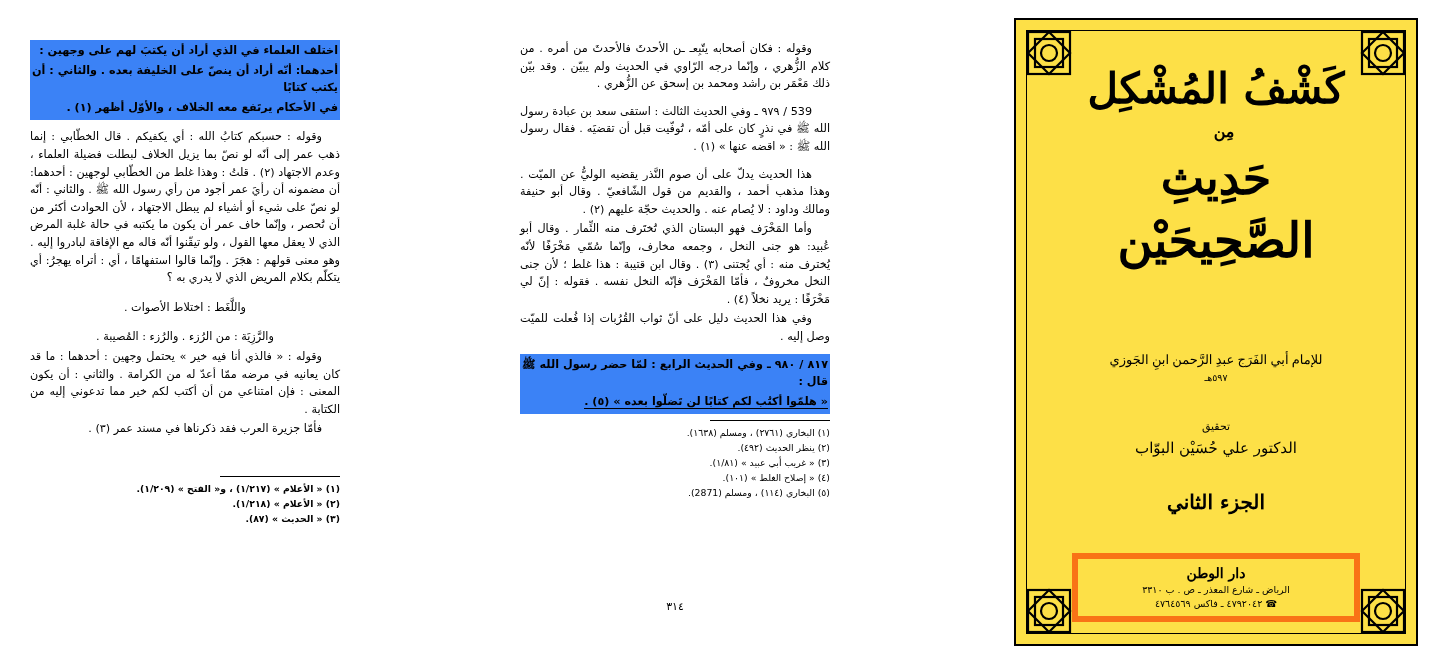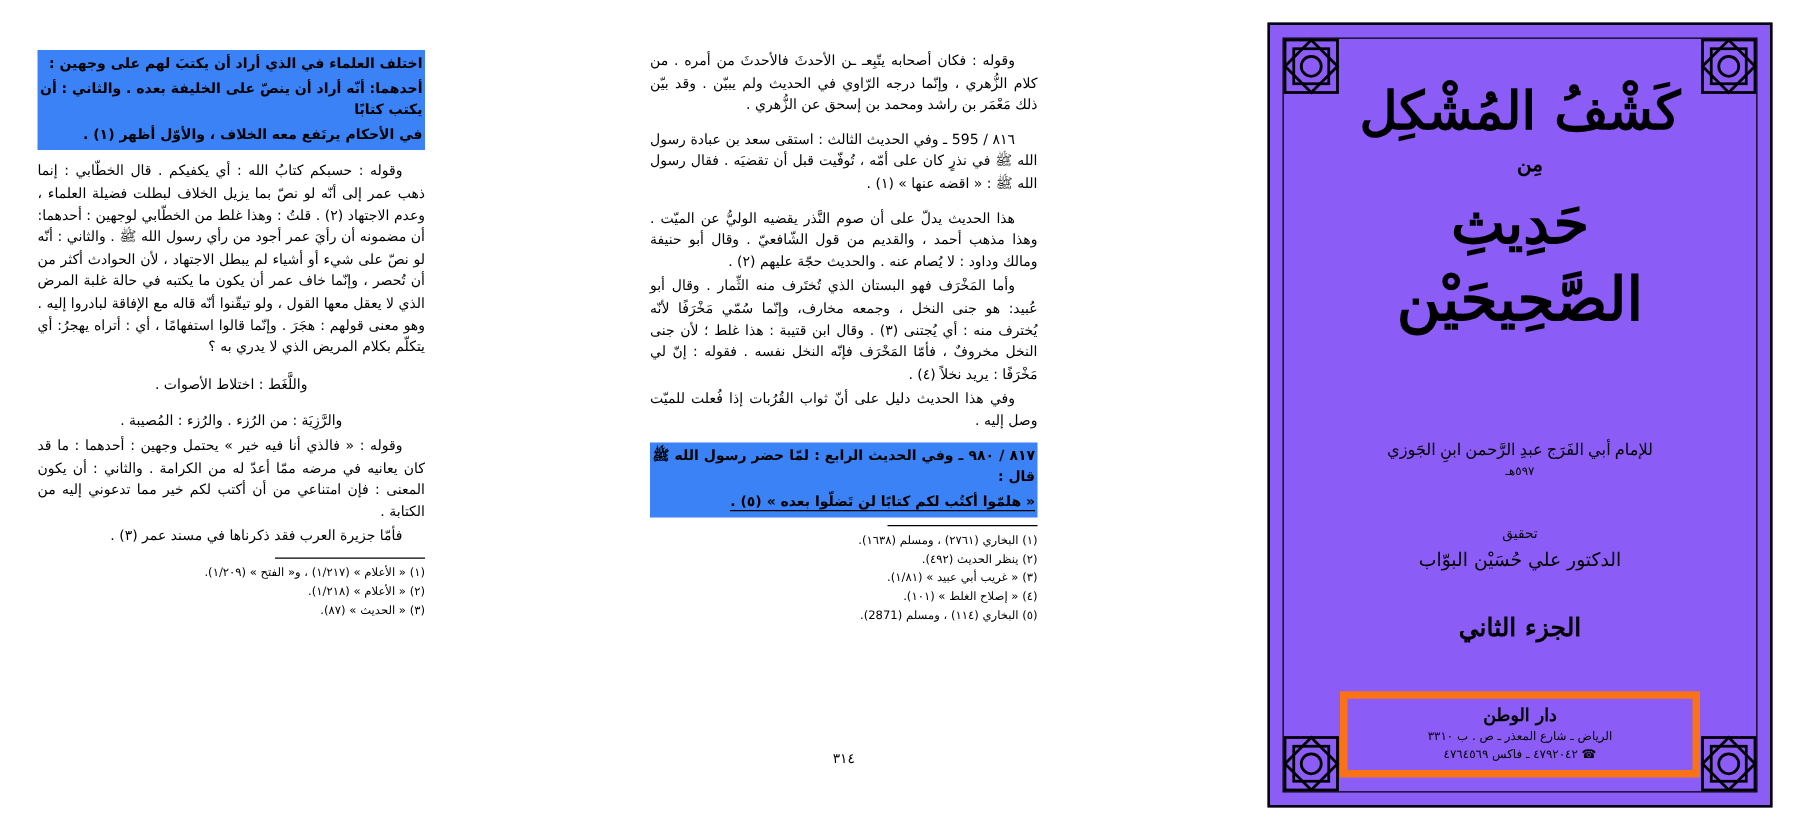--- a/index.html
+++ b/index.html
@@ -66,21 +66,21 @@
 
   
   .cover {
     position: absolute;
     left: 1014px;
     top: 18px;
     width: 404px;
     height: 628px;
     border: 2px solid #000;
     box-sizing: border-box;
-    background: #8b5cf6;
+    background: #fde047;
     overflow: hidden;
   }
   .cover-inner {
     position: absolute;
     left: 10px; top: 10px; right: 10px; bottom: 10px;
     border: 1px solid #000;
     box-sizing: border-box;
   }
   .knot {
     position: absolute;
@@ -184,35 +184,35 @@
         <span>في الأحكام يرتَفع معه الخلاف ، والأوّل أظهر (١) .</span>
       </p>
     </div>
 
     <p class="para indent" style="margin-top:8px;">وقوله : حسبكم كتابُ الله : أي يكفيكم . قال الخطّابي : إنما ذهب عمر إلى أنّه لو نصّ بما يزيل الخلاف لبطلت فضيلة العلماء ، وعدم الاجتهاد (٢) . قلتُ : وهذا غلط من الخطّابي لوجهين : أحدهما: أن مضمونه أن رأيَ عمر أجود من رأي رسول الله ﷺ . والثاني : أنّه لو نصّ على شيء أو أشياء لم يبطل الاجتهاد ، لأن الحوادث أكثر من أن تُحصر ، وإنّما خاف عمر أن يكون ما يكتبه في حالة غلبة المرض الذي لا يعقل معها القول ، ولو تيقّنوا أنّه قاله مع الإفاقة لبادروا إليه . وهو معنى قولهم : هجَرَ . وإنّما قالوا استفهامًا ، أي : أتراه يهجرُ: أي يتكلّم بكلام المريض الذي لا يدري به ؟</p>
     <p class="para center">واللَّغَط : اختلاط الأصوات .</p>
     <p class="para center">والرَّزِيَة : من الرُزء . والرُزء : المُصيبة .</p>
     <p class="para indent">وقوله : « فالذي أنا فيه خير » يحتمل وجهين : أحدهما : ما قد كان يعانيه في مرضه ممّا أعدّ له من الكرامة . والثاني : أن يكون المعنى : فإن امتناعي من أن أكتب لكم خير مما تدعوني إليه من الكتابة .</p>
     <p class="para indent">فأمّا جزيرة العرب فقد ذكرناها في مسند عمر (٣) .</p>
 
-    <div style="margin-top:8px;">
+    <div style="margin-top:38px;font-weight:bold;">
       <hr class="rule" style="width:120px; margin-right:0; margin-left:auto;">
       <div class="footnotes">
         <div>(١) « الأعلام » (١/٢١٧) ، و« الفتح » (١/٢٠٩).</div>
         <div>(٢) « الأعلام » (١/٢١٨).</div>
         <div>(٣) « الحديث » (٨٧).</div>
       </div>
     </div>
   </div>
 
   <div class="col" style="left:520px; top:40px; width:310px;">
 
     <p class="para indent">وقوله : فكان أصحابه يتّبِعـ ـن الأحدثَ فالأحدثَ من أمره . من كلام الزُّهري ، وإنّما درجه الرّاوي في الحديث ولم يبيّن . وقد بيّن ذلك مَعْمَر بن راشد ومحمد بن إسحق عن الزُّهري .</p>
 
-    <p class="para indent" style="margin-top:10px;">٨١٦ / 595 ـ وفي الحديث الثالث : استقى سعد بن عبادة رسول الله ﷺ في نذرٍ كان على أمّه ، تُوفّيت قبل أن تقضيَه . فقال رسول الله ﷺ : « اقضه عنها » (١) .</p>
+    <p class="para indent" style="margin-top:10px;">539 / ٩٧٩ ـ وفي الحديث الثالث : استقى سعد بن عبادة رسول الله ﷺ في نذرٍ كان على أمّه ، تُوفّيت قبل أن تقضيَه . فقال رسول الله ﷺ : « اقضه عنها » (١) .</p>
 
     <p class="para indent" style="margin-top:10px;">هذا الحديث يدلّ على أن صوم النَّذر يقضيه الوليُّ عن الميّت . وهذا مذهب أحمد ، والقديم من قول الشّافعيّ . وقال أبو حنيفة ومالك وداود : لا يُصام عنه . والحديث حجّة عليهم (٢) .</p>
     <p class="para indent">وأما المَخْرَف فهو البستان الذي تُختَرف منه الثِّمار . وقال أبو عُبيد: هو جنى النخل ، وجمعه مخارف، وإنّما سُمّي مَخْرَفًا لأنّه يُخترف منه : أي يُجتنى (٣) . وقال ابن قتيبة : هذا غلط ؛ لأن جنى النخل مخروفٌ ، فأمّا المَخْرَف فإنّه النخل نفسه . فقوله : إنّ لي مَخْرَفًا : يريد نخلاً (٤) .</p>
     <p class="para indent">وفي هذا الحديث دليل على أنّ ثواب القُرُبات إذا فُعلت للميّت وصل إليه .</p>
 
     <div class="hl" style="padding:2px 2px; margin-top:8px;">
       <p class="para">٨١٧ / ٩٨٠ ـ وفي الحديث الرابع : لمّا حضر رسول الله ﷺ قال :</p>
       <p class="para">
         <span class="u">« هلمّوا أكتُب لكم كتابًا لن تَضلّوا بعده » (٥) .</span>
       </p>

